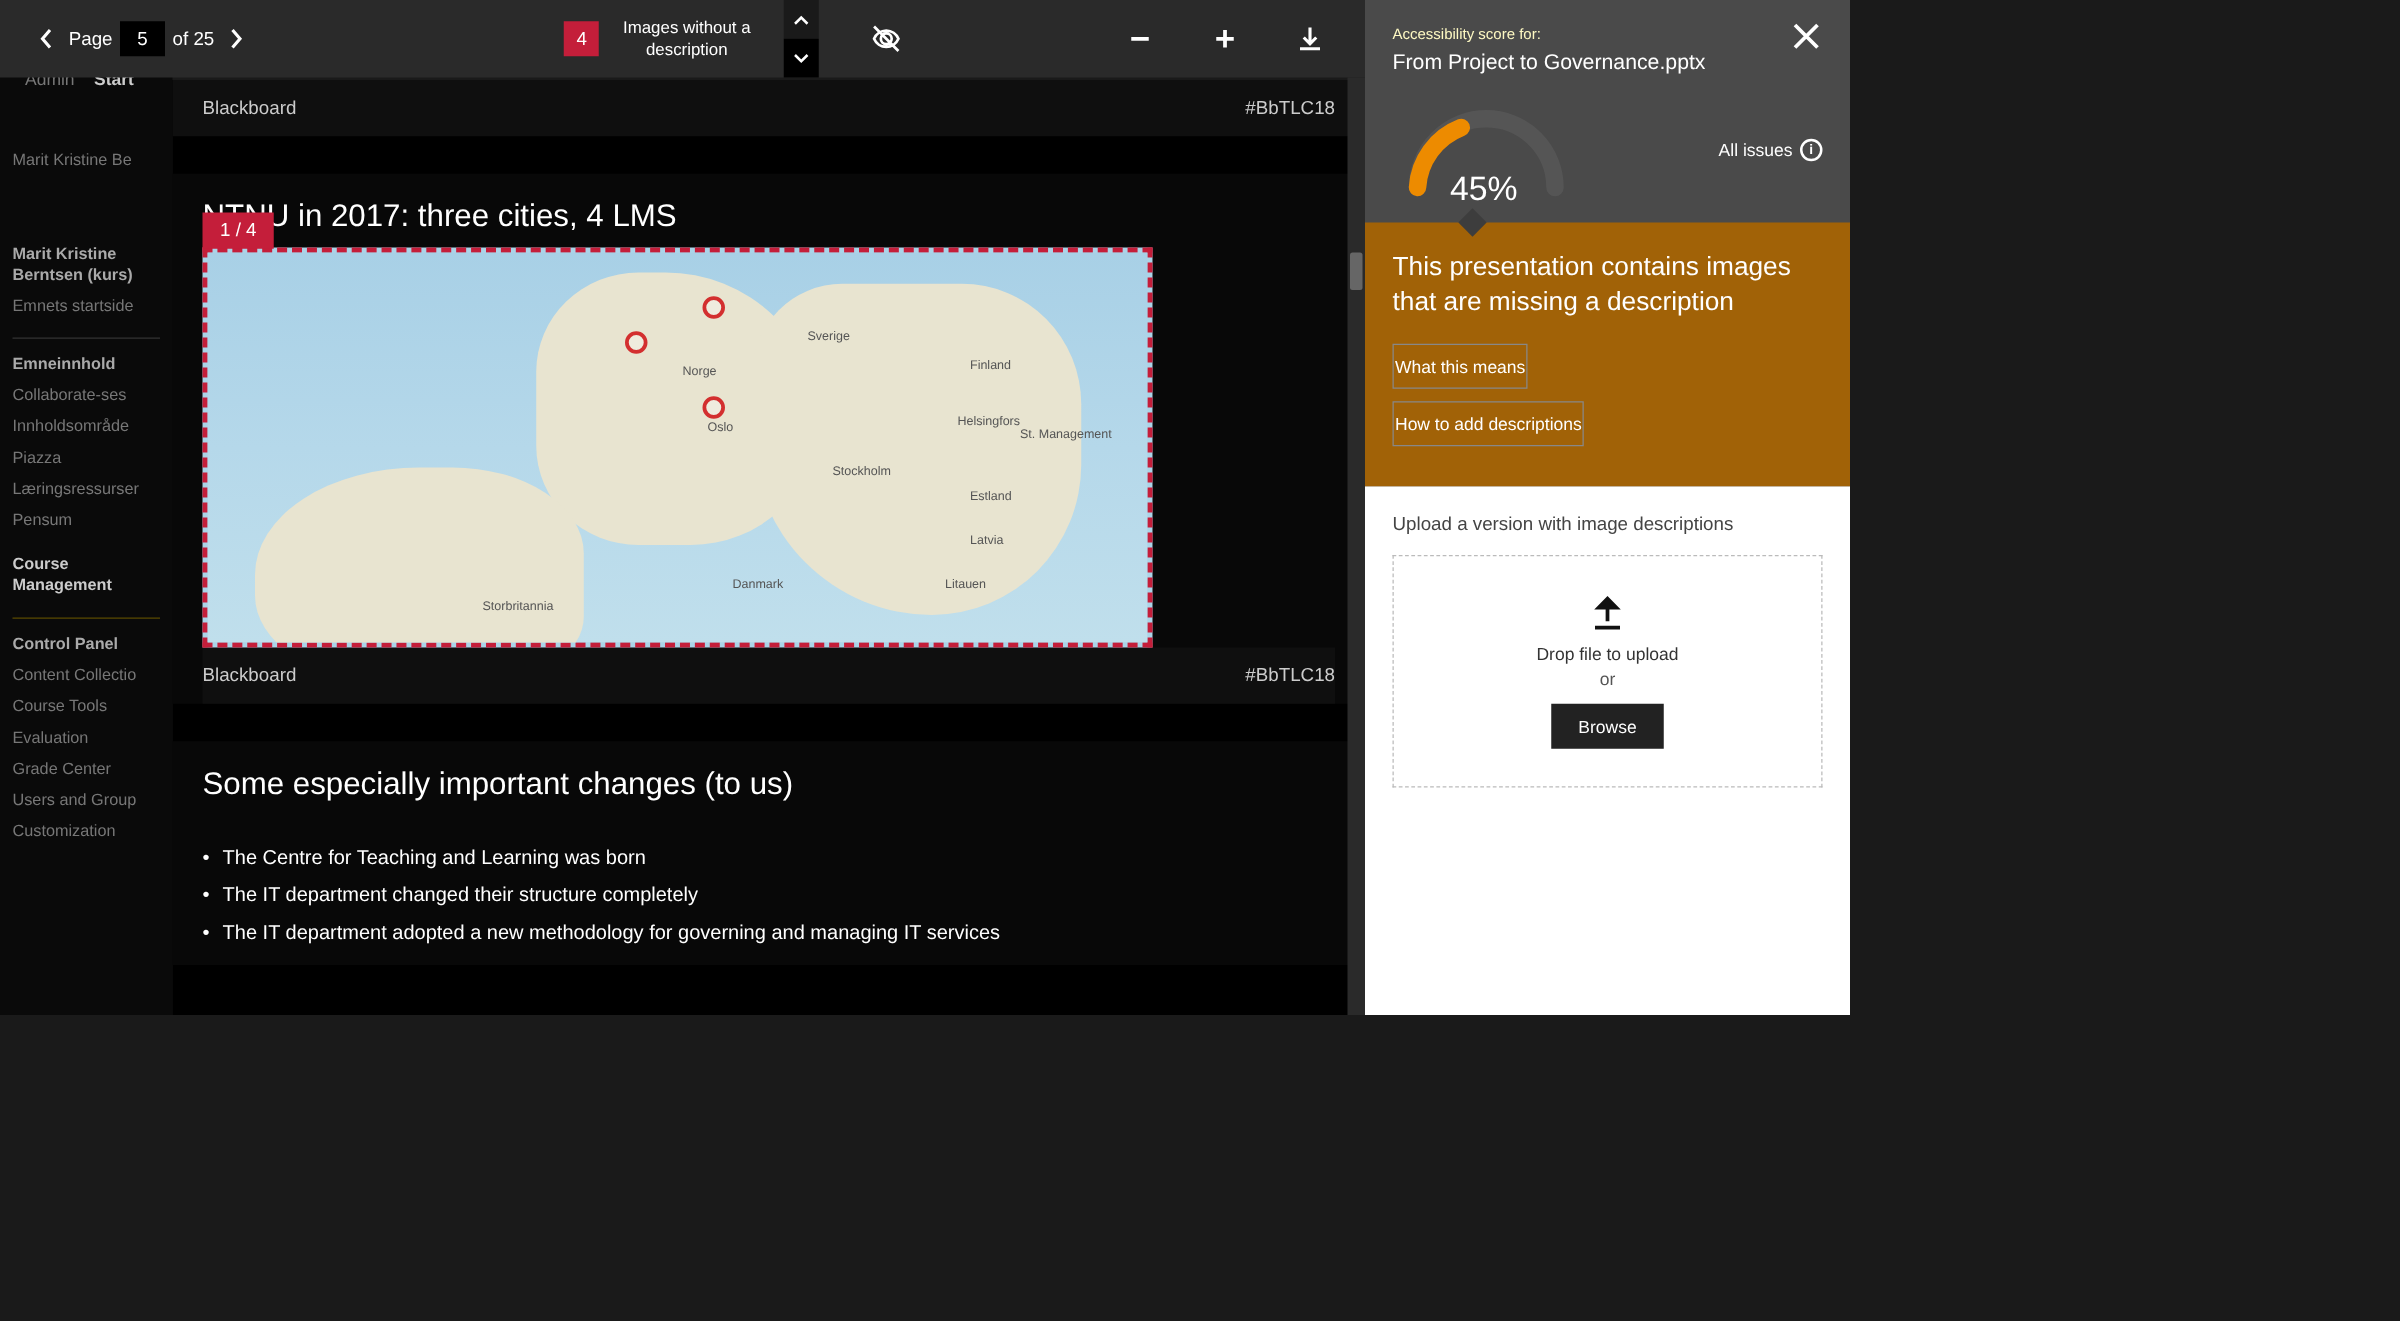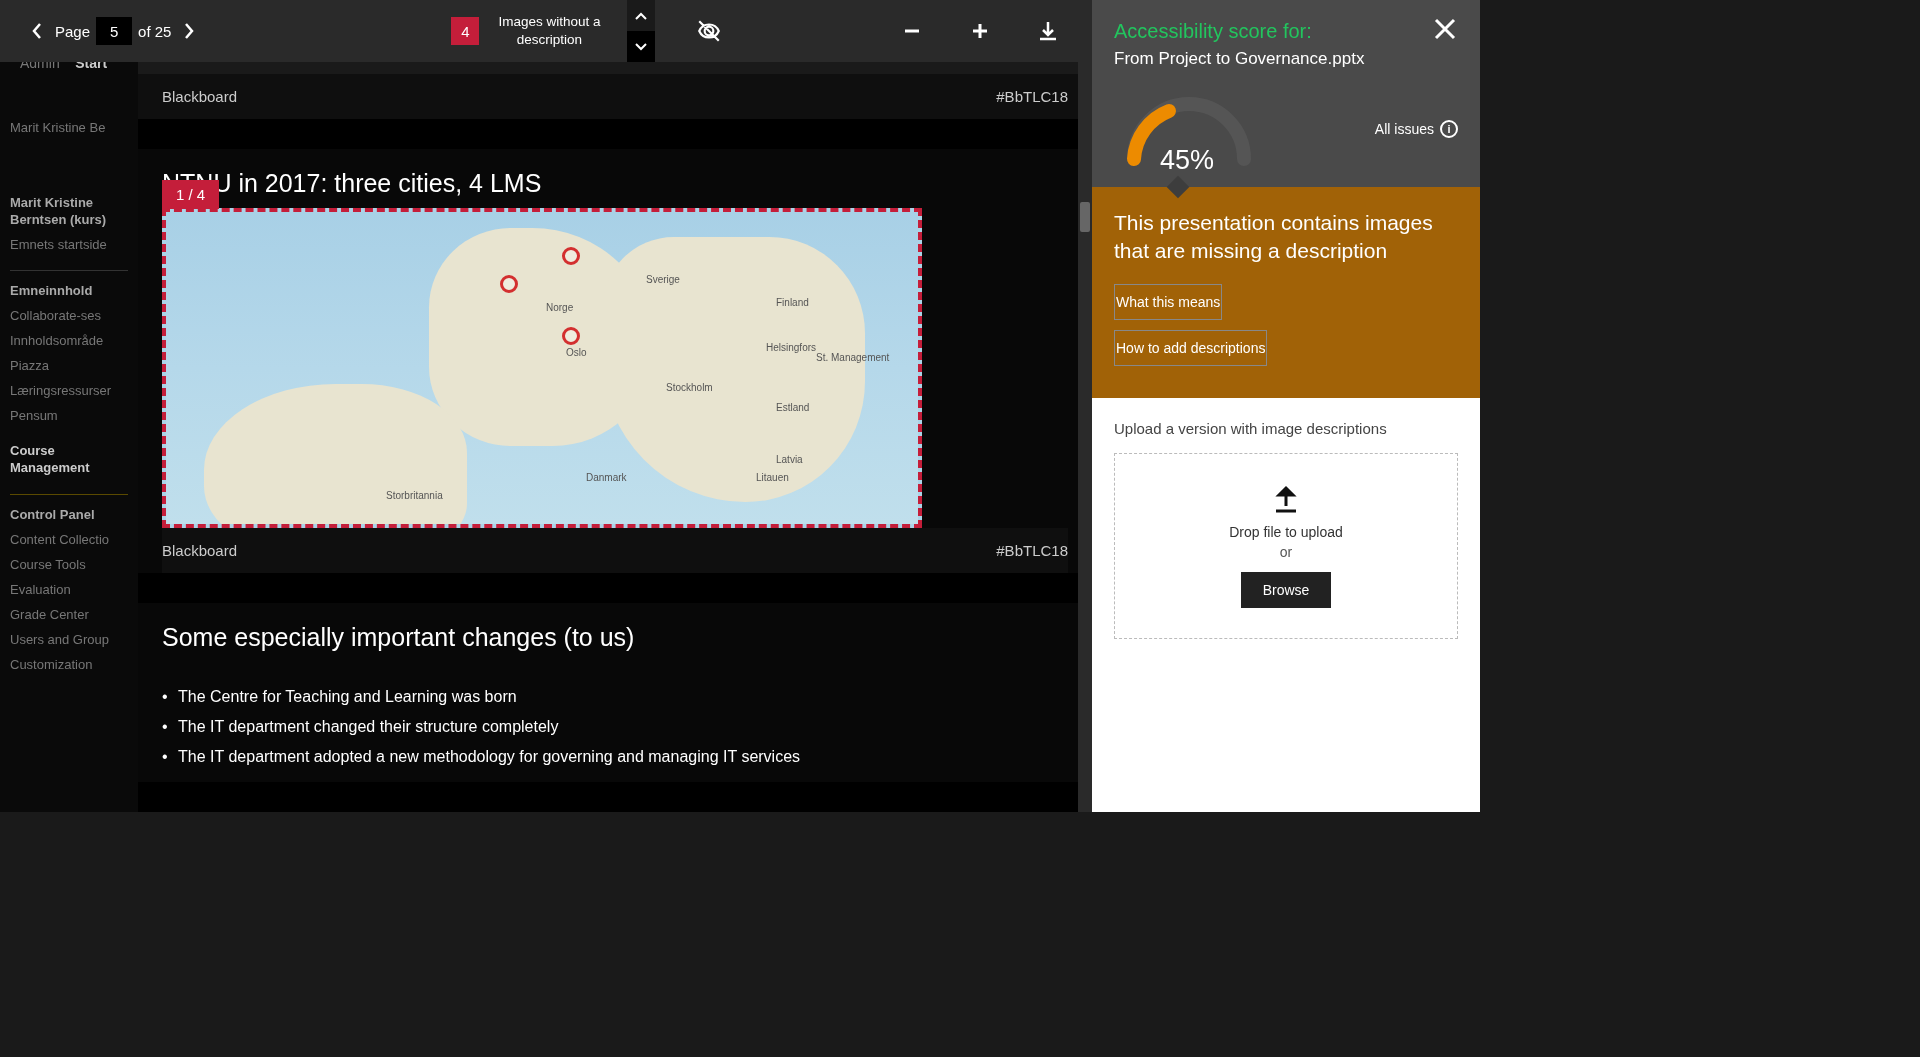--- a/index.html
+++ b/index.html
@@ -22,21 +22,21 @@
 .issue-group { display: flex; align-items: center; margin-left: 250px; gap: 10px; }
 .issue-count { width: 28px; height: 28px; background: #c41e3a; color: #fff; display: flex; align-items: center; justify-content: center; font-size: 15px; }
 .issue-label { color: #fff; font-size: 13.5px; text-align: center; line-height: 1.3; max-width: 120px; }
 .issue-nav { display: flex; flex-direction: column; margin-left: 8px; }
 .issue-nav-btn { width: 28px; height: 31px; background: #1a1a1a; display: flex; align-items: center; justify-content: center; cursor: pointer; }
 .issue-nav-btn.down { background: #000; }
 .toolbar-right { margin-left: auto; display: flex; align-items: center; gap: 40px; margin-right: 30px; }
 .toolbar-icon { width: 28px; height: 28px; display: flex; align-items: center; justify-content: center; cursor: pointer; }
 
 
-.preview-area { position: absolute; left: 138px; top: 74px; width: 954px; height: 750px; background: #000; overflow-y: auto; z-index: 3; }
+.preview-area { position: absolute; left: 138px; top: 64px; width: 954px; height: 750px; background: #000; overflow-y: auto; z-index: 3; }
 .preview-scrollbar { position: absolute; left: 1078px; top: 62px; width: 14px; height: 750px; background: #2a2a2a; z-index: 4; }
 .preview-scrollbar-thumb { position: absolute; left: 2px; top: 140px; width: 10px; height: 30px; background: #666; border-radius: 2px; }
 
 .slide-footer { display: flex; justify-content: space-between; padding: 14px 24px; font-size: 15px; color: #ccc; background: #0f0f0f; }
 .slide { background: #080808; padding: 20px 24px 0 24px; margin-bottom: 30px; }
 .slide-title { font-size: 25px; font-weight: 400; color: #fff; margin-bottom: 10px; }
 
 .image-wrapper { position: relative; }
 .image-counter { position: absolute; top: -28px; left: 0; background: #c41e3a; color: #fff; padding: 6px 14px; font-size: 15px; z-index: 2; }
 .flagged-image { width: 760px; height: 320px; border: 4px dashed #c41e3a; position: relative; background: #abd4e8; overflow: hidden; }
@@ -54,21 +54,21 @@
 .map-label { position: absolute; font-size: 10px; color: #555; }
 
 .slide-bullets { list-style: none; padding: 10px 0; }
 .slide-bullets li { color: #fff; font-size: 16px; padding: 6px 0; }
 .slide-bullets li:before { content: "• "; margin-right: 6px; }
 
 
 .a11y-panel { position: absolute; right: 0; top: 0; width: 388px; height: 812px; background: #4a4a4a; z-index: 10; display: flex; flex-direction: column; }
 .a11y-header { padding: 20px 22px 0 22px; position: relative; }
 .a11y-close { position: absolute; right: 18px; top: 16px; width: 30px; height: 30px; cursor: pointer; color: #fff; }
-.a11y-score-label { color: #22c55e; font-size: 20px; margin-bottom: 6px; }
+.a11y-score-label { color: #fef9c3; font-size: 12px; margin-bottom: 6px; }
 .a11y-filename { color: #fff; font-size: 17px; margin-bottom: 20px; }
 .gauge-row { display: flex; align-items: center; justify-content: space-between; padding: 0 22px 18px 22px; }
 .gauge { position: relative; width: 150px; height: 80px; }
 .gauge svg { width: 150px; height: 80px; }
 .gauge-percent { position: absolute; left: 46px; top: 40px; color: #fff; font-size: 27px; font-weight: 400; margin-top: 16px; }
 .all-issues { color: #fff; font-size: 14px; display: flex; align-items: center; gap: 6px; cursor: pointer; }
 .info-circle { width: 18px; height: 18px; border: 2px solid #fff; border-radius: 50%; display: inline-flex; align-items: center; justify-content: center; font-size: 11px; font-weight: bold; }
 
 .a11y-issue-section { background: #a16207; padding: 22px; position: relative; }
 .a11y-issue-pointer { position: absolute; top: -8px; left: 78px; width: 16px; height: 16px; background: #3d3d3d; transform: rotate(45deg); }
@@ -198,21 +198,21 @@
           <div class="map-circle c2"></div>
           <div class="map-circle c3"></div>
           <span class="map-label" style="left:380px;top:90px;">Norge</span>
           <span class="map-label" style="left:480px;top:62px;">Sverige</span>
           <span class="map-label" style="left:610px;top:85px;">Finland</span>
           <span class="map-label" style="left:400px;top:135px;">Oslo</span>
           <span class="map-label" style="left:500px;top:170px;">Stockholm</span>
           <span class="map-label" style="left:600px;top:130px;">Helsingfors</span>
           <span class="map-label" style="left:650px;top:140px;">St. Management</span>
           <span class="map-label" style="left:610px;top:190px;">Estland</span>
-          <span class="map-label" style="left:610px;top:225px;margin-top:17px;">Latvia</span>
+          <span class="map-label" style="left:610px;top:225px;">Latvia</span>
           <span class="map-label" style="left:590px;top:260px;">Litauen</span>
           <span class="map-label" style="left:420px;top:260px;">Danmark</span>
           <span class="map-label" style="left:220px;top:278px;">Storbritannia</span>
         </div>
       </div>
     </div>
     <div class="slide-footer" style="padding:14px 0;">
       <span>Blackboard</span>
       <span>#BbTLC18</span>
     </div>

